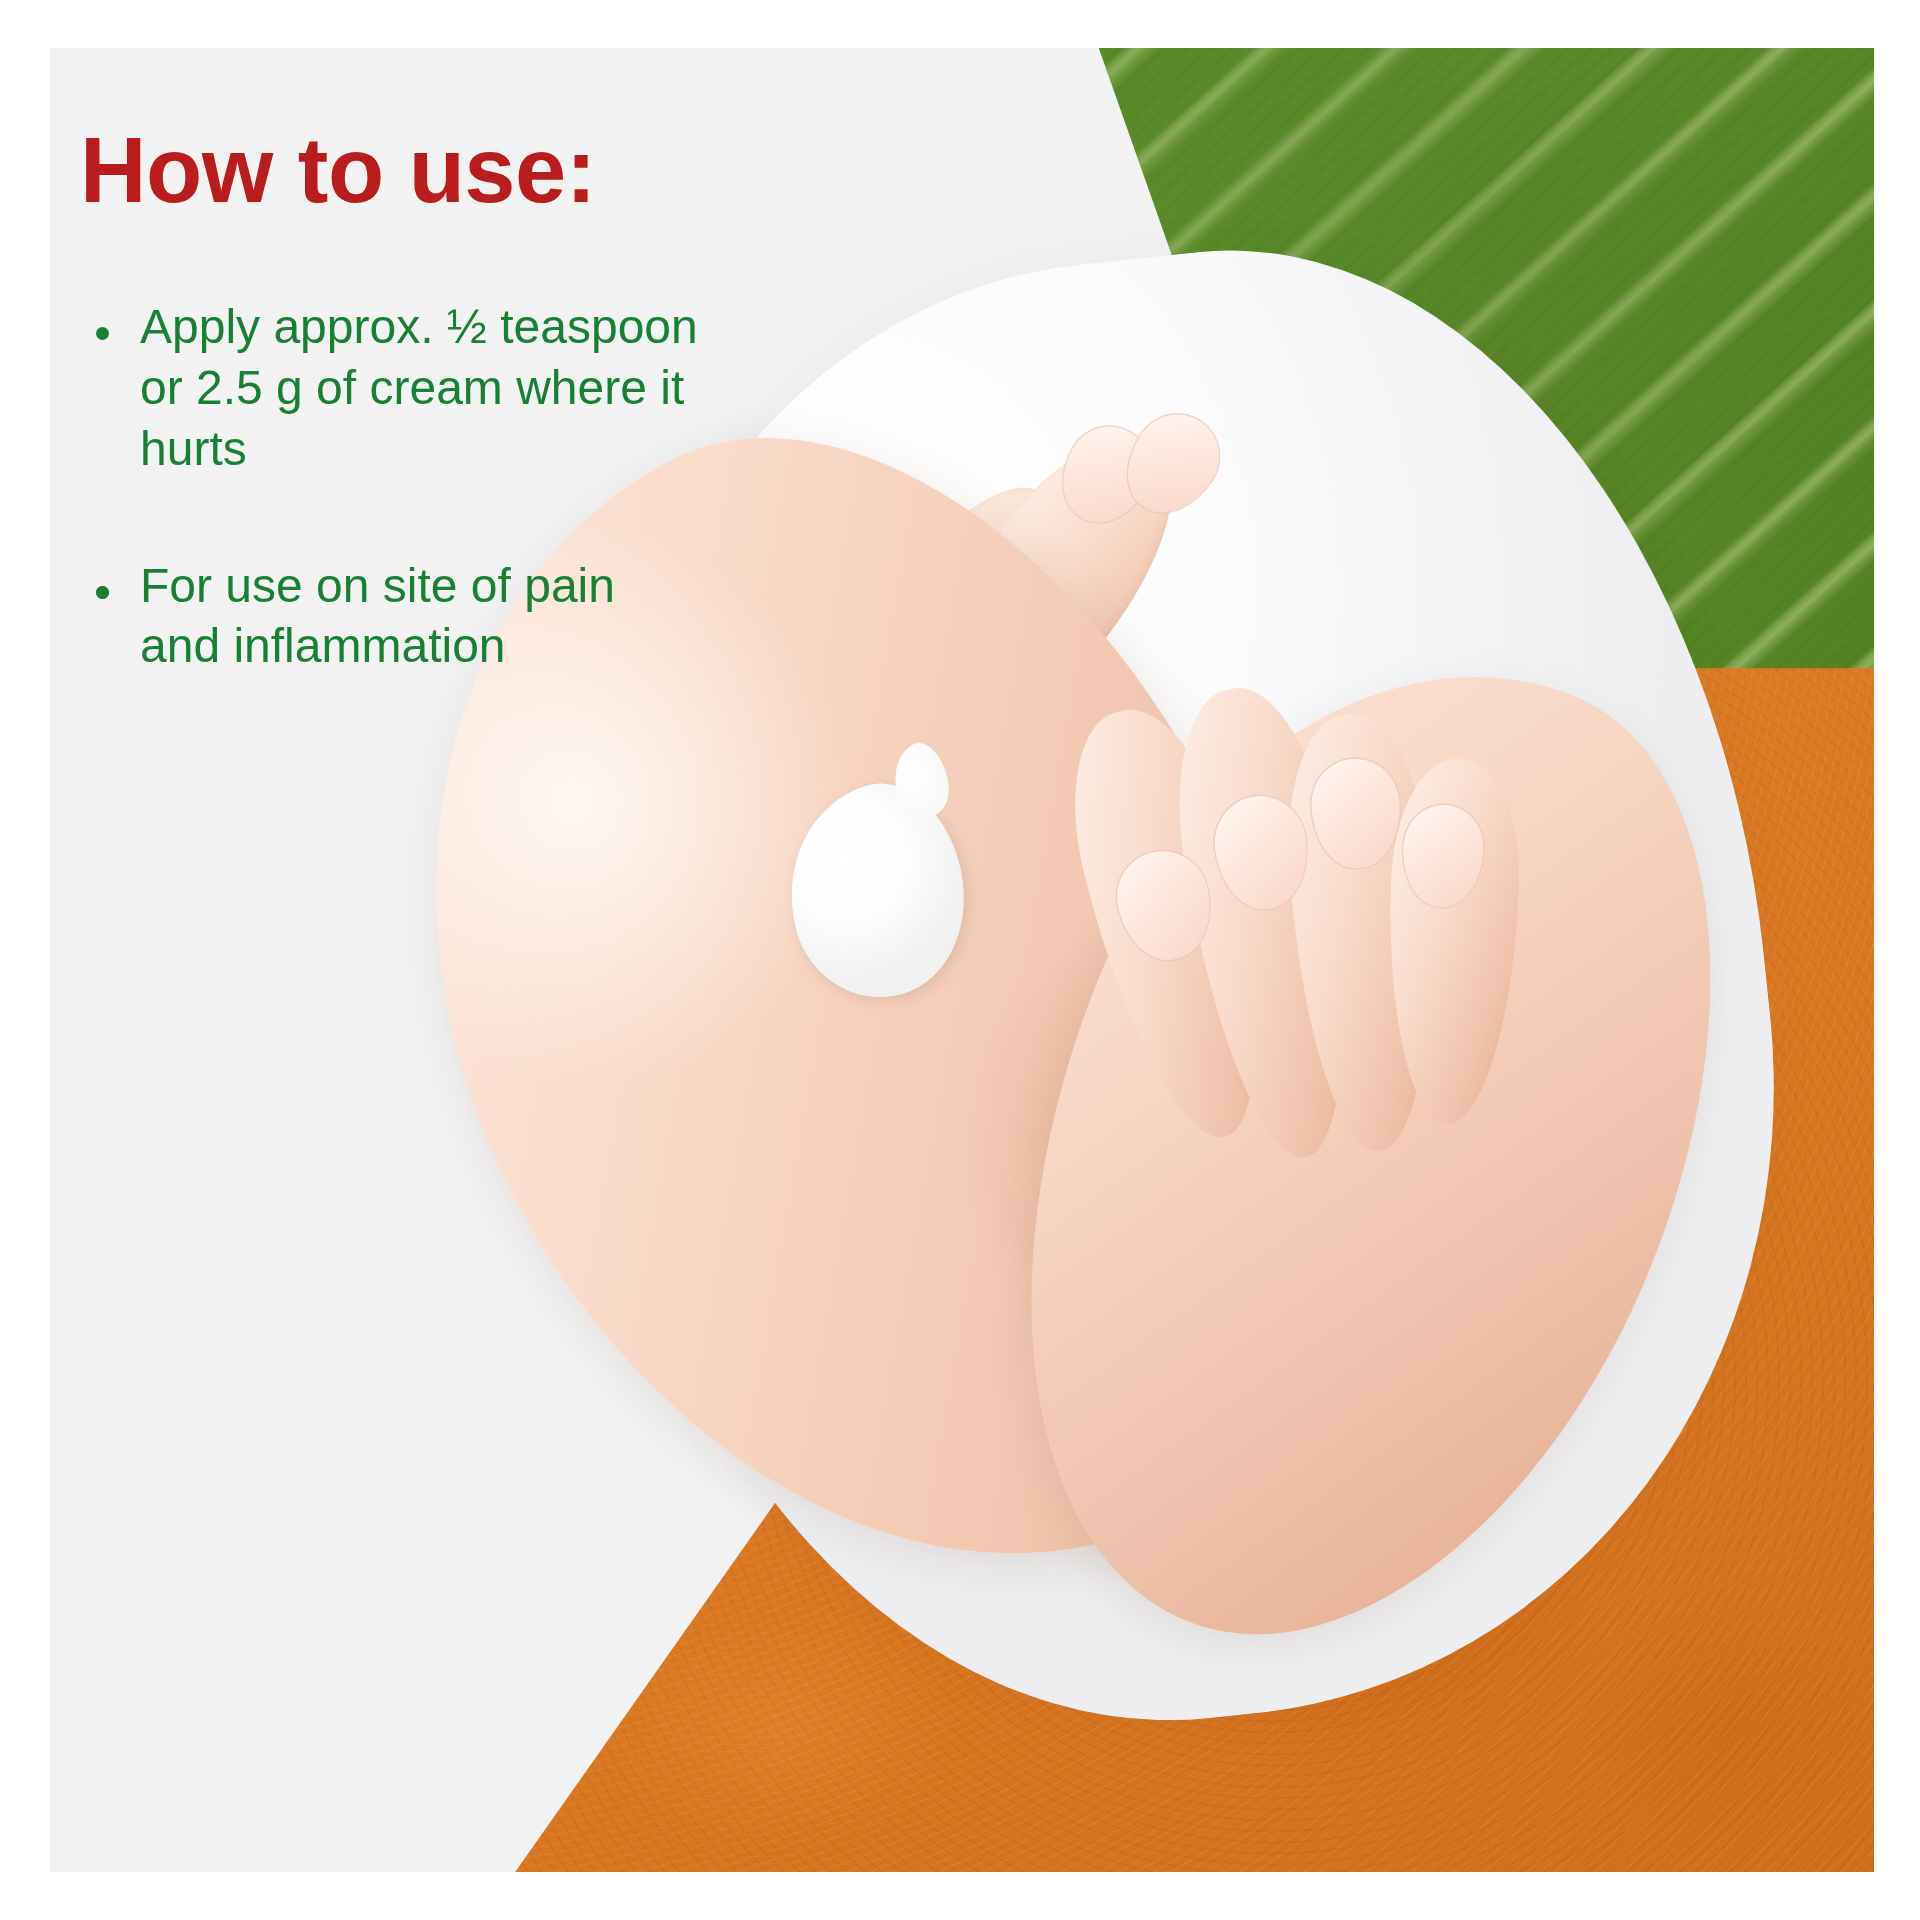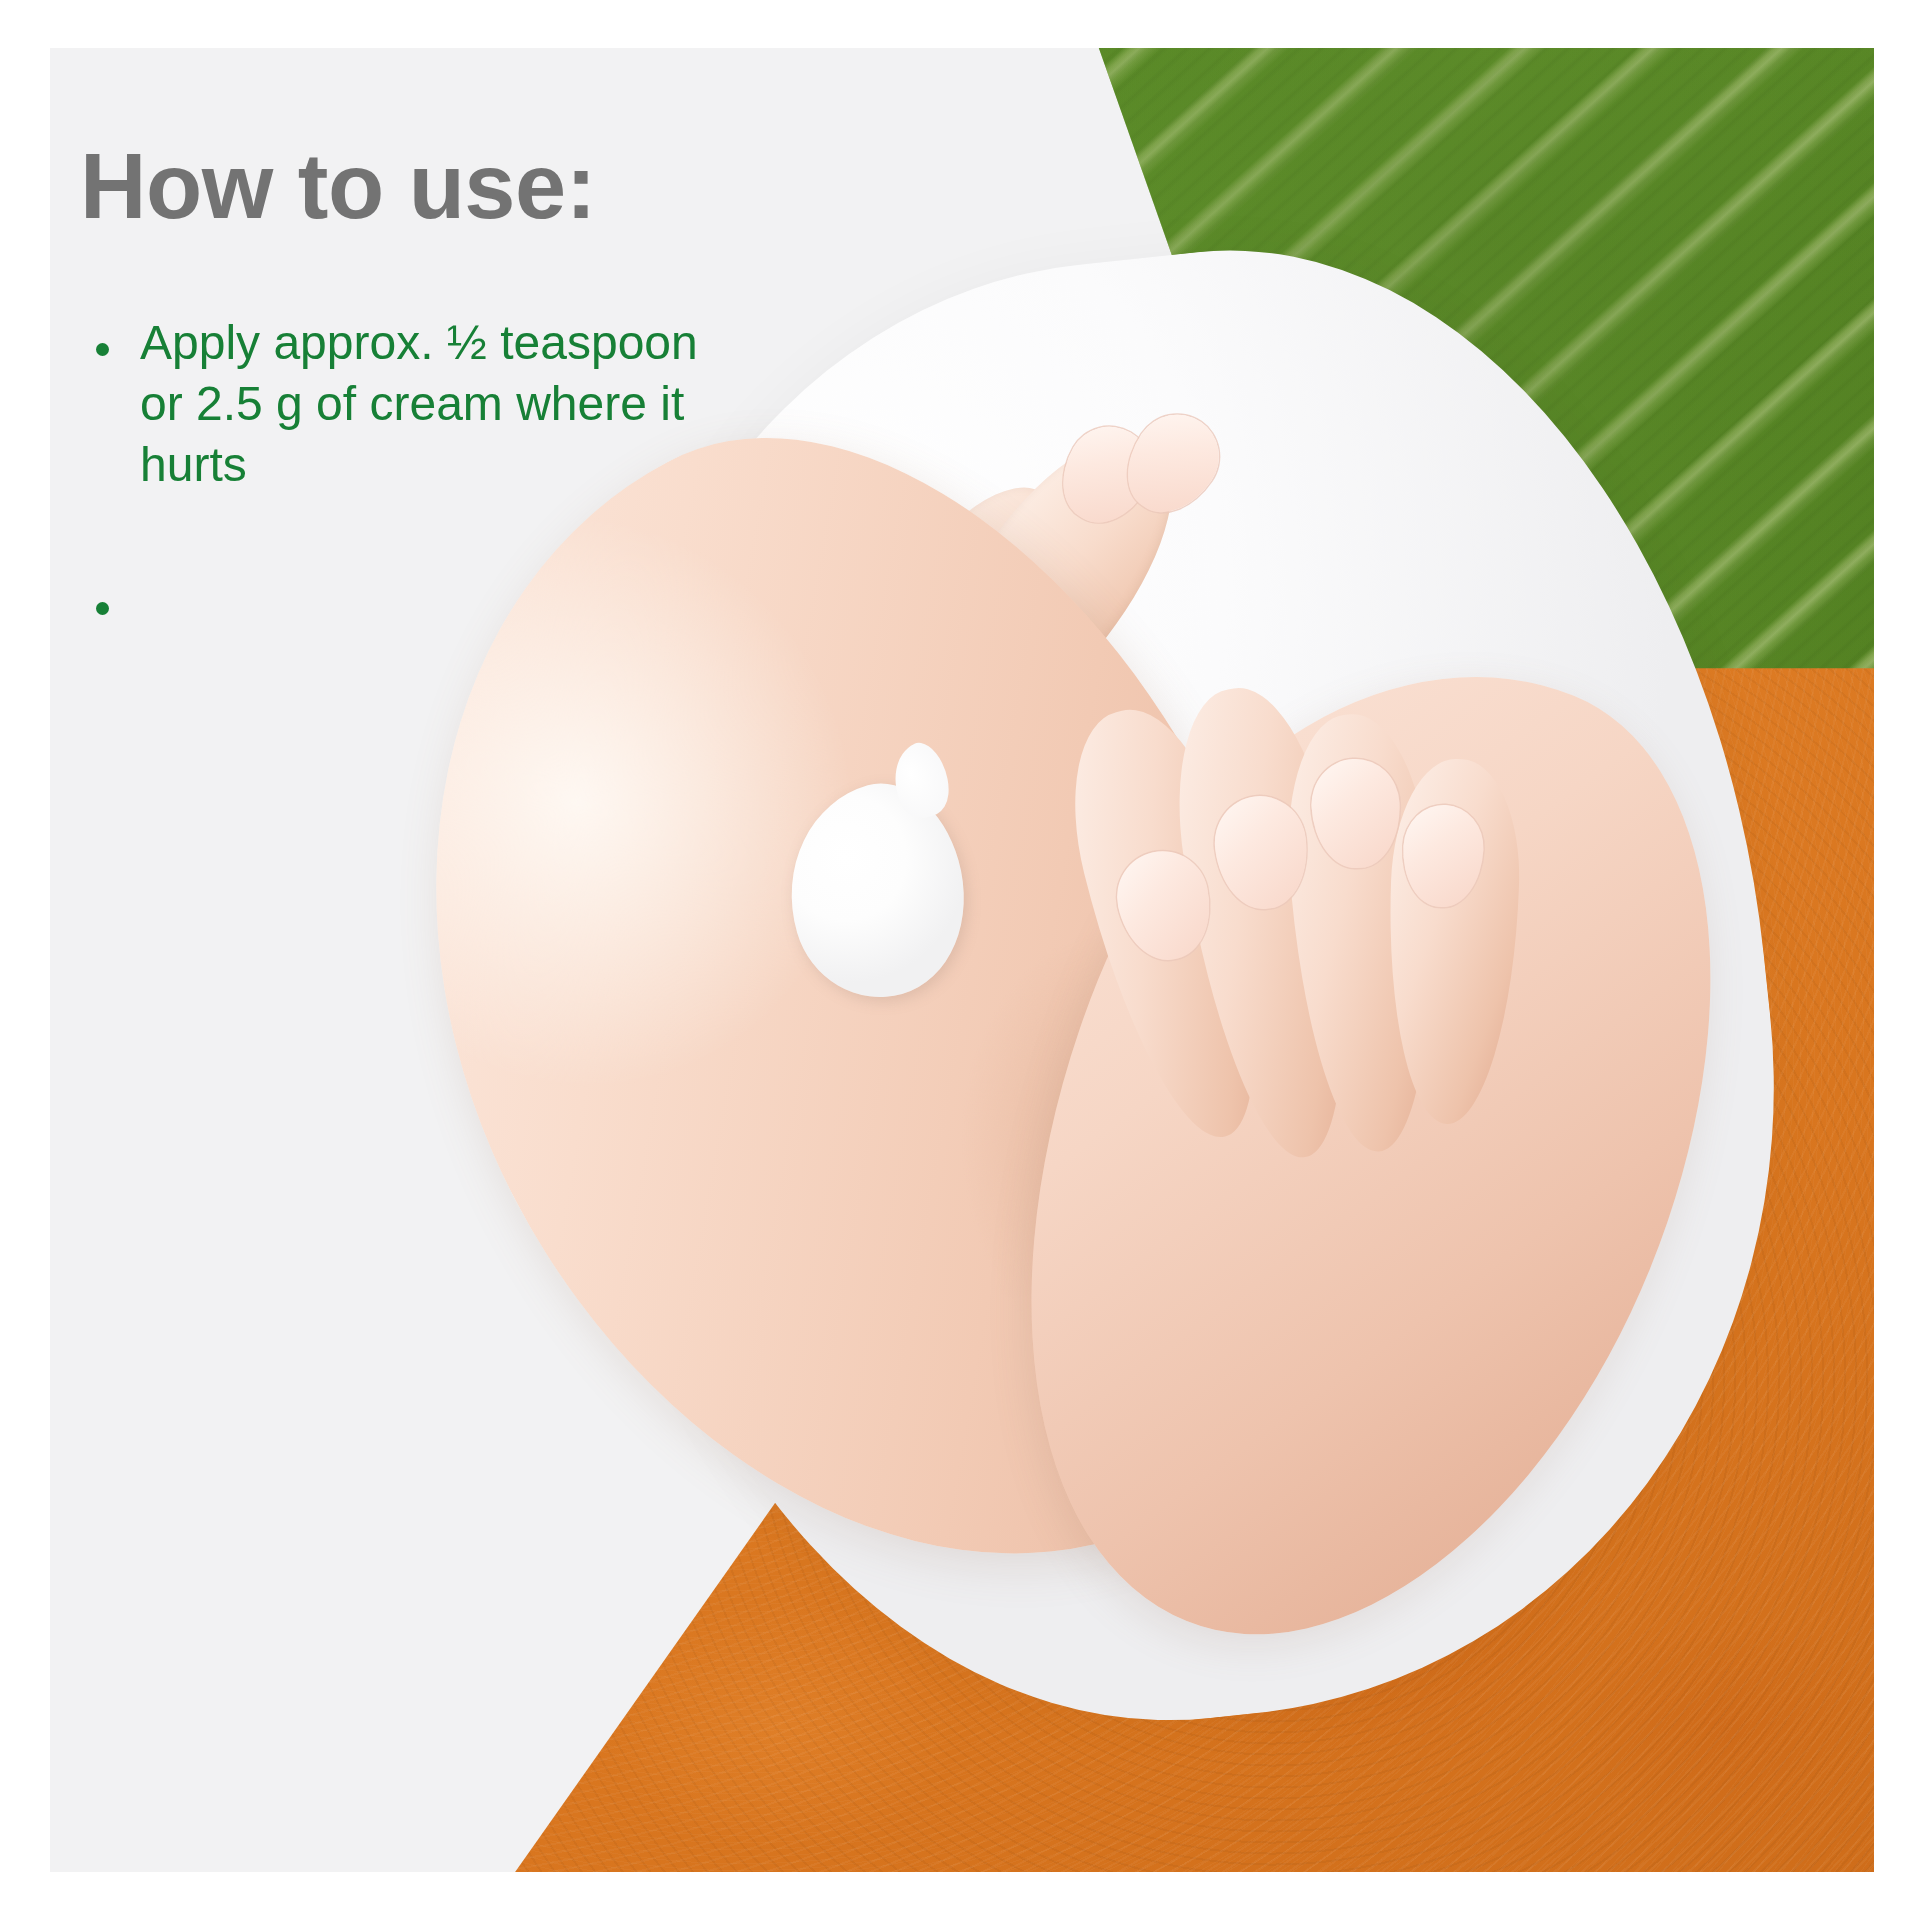--- a/index.html
+++ b/index.html
@@ -231,26 +231,26 @@
 
   
   #text-col {
     position: absolute;
     left: 30px;
     top: 75px;
     width: 620px;
   }
 
   #page-title {
-    margin: 16px 0 78px 0;
+    margin: 0 0 78px 0;
     font-size: 92px;
     line-height: 1.04;
     font-weight: 700;
     letter-spacing: -0.5px;
-    color: #737373;
+    color: #b91c1c;
   }
 
   ul#bullets {
     list-style: none;
     margin: 0;
     padding: 0;
   }
   ul#bullets li {
     position: relative;
     padding-left: 60px;
@@ -311,17 +311,21 @@
       <h1 id="page-title">How to use:</h1>
 
       <ul id="bullets">
         <li>
           <span class="dot"></span>
           <span>Apply approx. ½ teaspoon or 2.5 g of cream where it hurts</span>
         </li>
         <li>
           <span class="dot"></span>
         </li>
+        <li>
+          <span class="dot"></span>
+          <span>For use on site of pain and inflammation</span>
+        </li>
       </ul>
     </div>
 
   </div>
 </div>
 
 </body></html>

